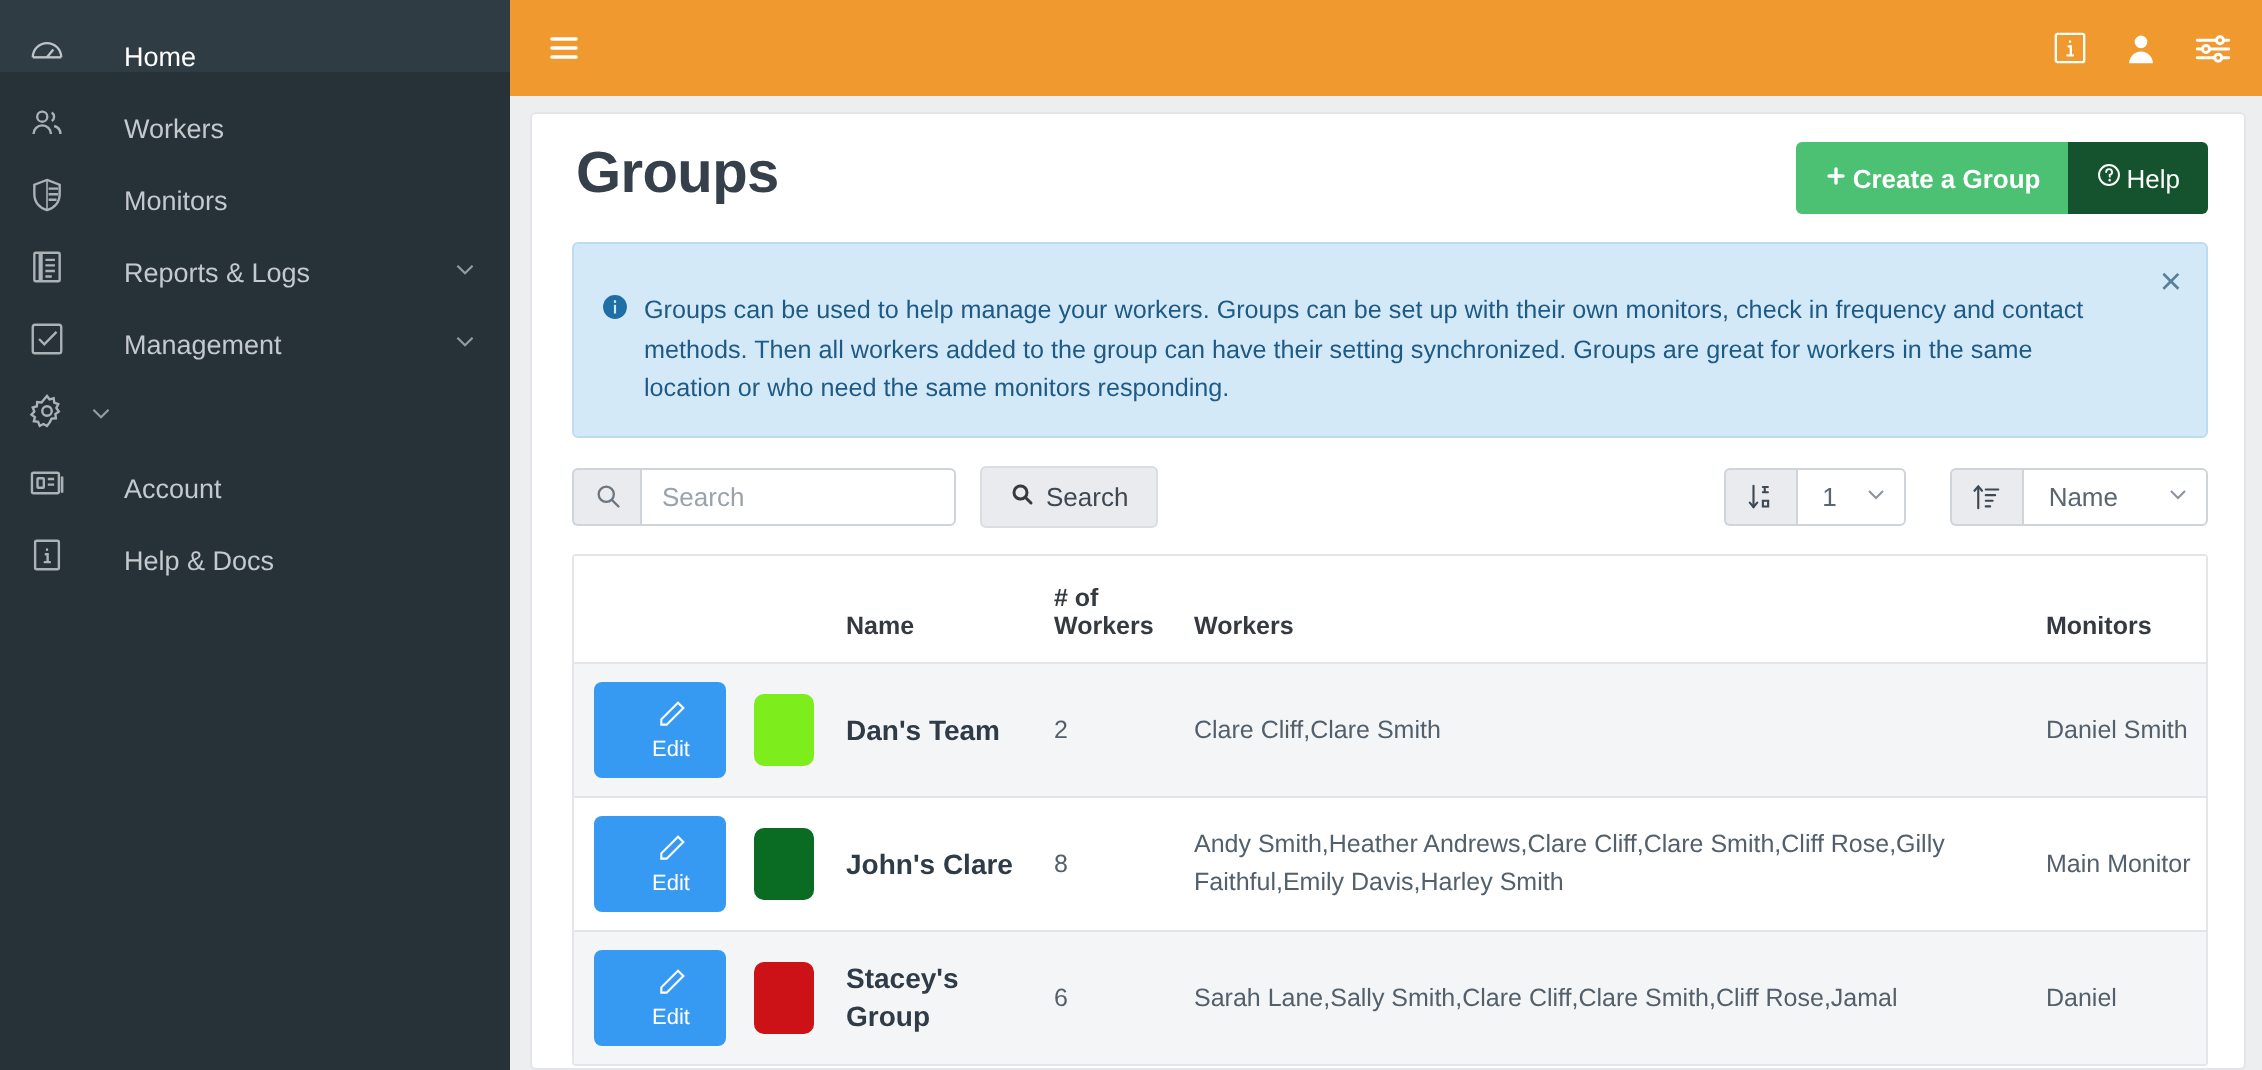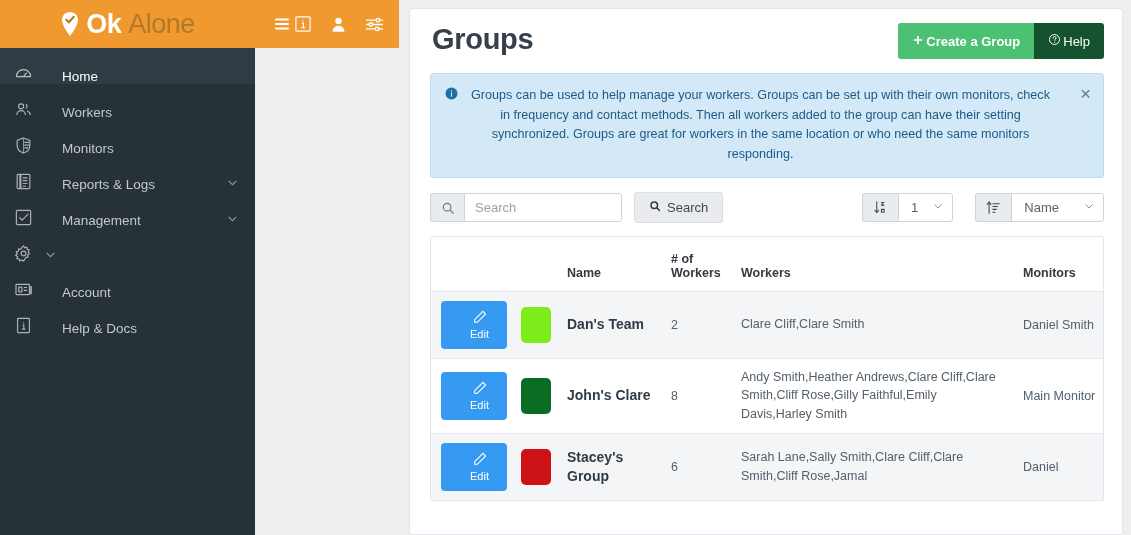--- a/index.html
+++ b/index.html
@@ -38,21 +38,21 @@
   .nav-icon {
     width: 30px; min-width: 30px; height: 22px;
     display: flex; align-items: center; justify-content: flex-start;
     opacity: .85;
   }
   .nav-label { flex: 1; padding-left: 18px; }
   .nav-item.active .nav-label { color: #fff; }
   .nav-caret { opacity: .7; }
 
   
-  .right { flex: 1; display: flex; flex-direction: row; min-width: 0; }
+  .right { flex: 1; display: flex; flex-direction: column; min-width: 0; }
   .topbar {
     height: 48px; background: #f0992e;
     display: flex; align-items: center; justify-content: space-between;
     padding: 0 14px 0 16px;
   }
   .topbar-right { display: flex; align-items: center; gap: 16px; }
   .tb-icon { display: flex; align-items: center; justify-content: center; cursor: pointer; }
 
   .content {
     flex: 1; padding: 8px 8px 0 10px; min-height: 0;
@@ -72,25 +72,24 @@
     display: flex; align-items: center; gap: 2px;
     padding: 10px 14px; color: #fff; font-family: inherit;
   }
   .btn-create { background: #4cc073; border-radius: 3px 0 0 3px; font-weight: 600; }
   .btn-help { background: #14532d; border-radius: 0 3px 3px 0; }
 
   .alert {
     margin: 14px 4px 0 6px;
     background: #d4e9f7; border: 1px solid #bcdcf0;
     border-radius: 3px;
-    padding: 12px 14px 13px 14px;
+    padding: 24px 14px 13px 14px;
     display: flex; gap: 8px;
     color: #1d5a86; font-size: 12.6px; line-height: 1.55;
     position: relative;
-    text-align: center;
   }
   .alert-icon { flex: 0 0 auto; margin-top: 1px; }
   .alert-text { flex: 1; padding-right: 34px; }
   .alert-close {
     position: absolute; right: 12px; top: 10px;
     font-size: 19px; color: #5b7f99; cursor: pointer; line-height: 1;
   }
 
   .toolbar {
     display: flex; align-items: center; justify-content: space-between;
@@ -165,31 +164,20 @@
   .grp-name { font-size: 14px; font-weight: 700; color: #2f3b47; line-height: 1.35; }
   .mon-cell { line-height: 1.45; }
   .workers-cell { line-height: 1.5; padding-right: 14px; }
 </style>
 </head>
 <body>
 
 <div class="app">
 
   <aside class="sidebar">
-    <div class="brand">
-      <span class="brand-pin">
-        <svg width="20" height="26" viewBox="0 0 20 26">
-          <path d="M10 1C5.6 1 2 4.6 2 9c0 6 8 16 8 16s8-10 8-16c0-4.4-3.6-8-8-8z" fill="#ffffff"></path>
-          <path d="M6.2 8.6l2.6 2.6 5-5.4" stroke="#b0761f" stroke-width="2" fill="none" stroke-linecap="round"></path>
-        </svg>
-      </span>
-      <span class="brand-text">
-        <span>Ok</span><span class="light">Alone</span>
-      </span>
-    </div>
 
     <nav class="nav">
 
       <div class="nav-item active">
         <span class="nav-icon">
           <svg width="19" height="19" viewBox="0 0 24 24" fill="none" stroke="#d6dbdf" stroke-width="1.5">
             <path d="M3 16a9 9 0 0 1 18 0"></path>
               <path d="M3 16h18"></path>
               <path d="M12 16l4-5"></path>
           </svg>

